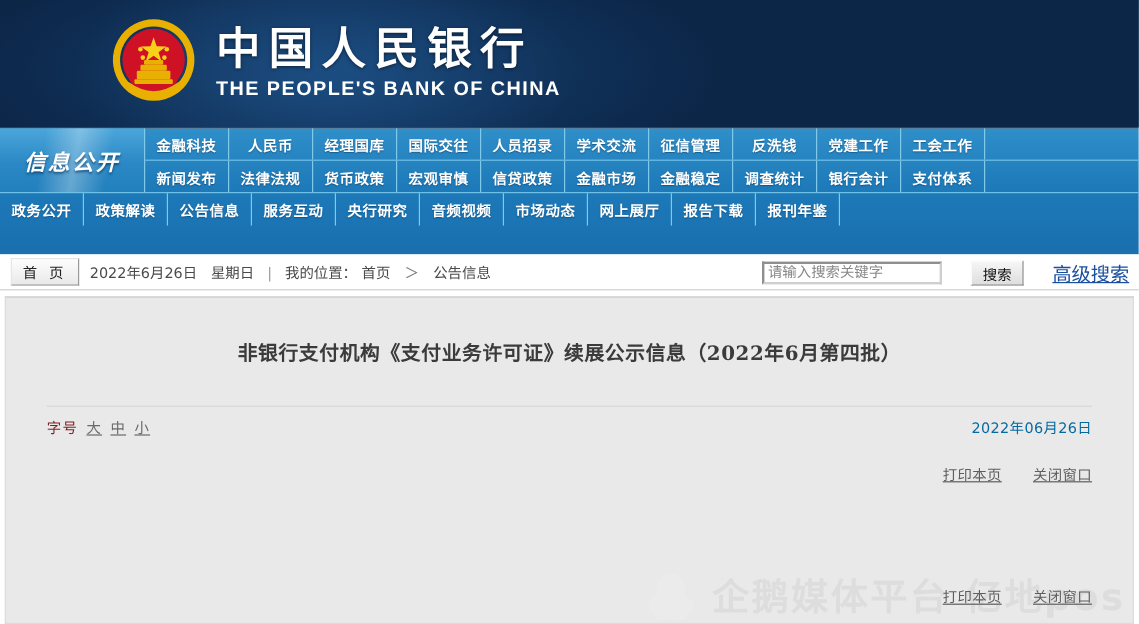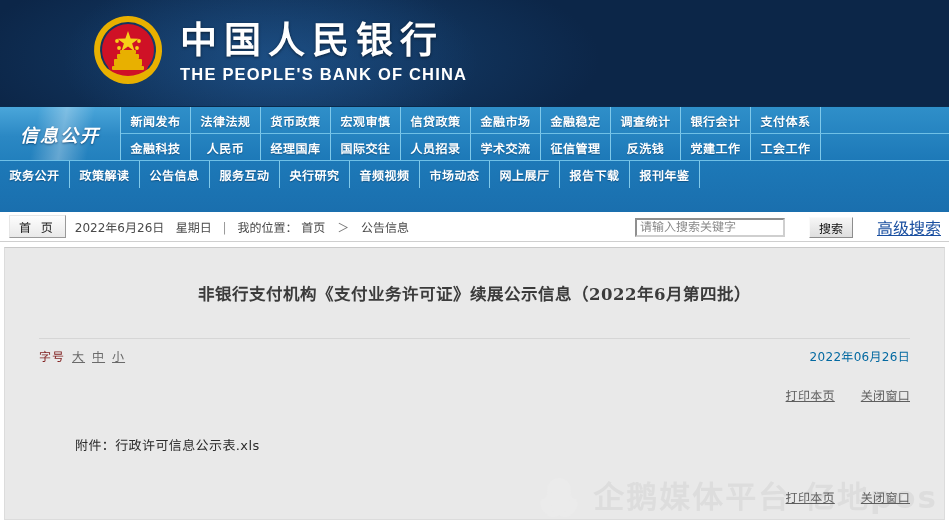--- a/index.html
+++ b/index.html
@@ -345,42 +345,42 @@
       <div class="bank-en">THE PEOPLE'S BANK OF CHINA</div>
     </div>
   </div>
 </div>
 
 <div class="nav" id="nav-root">
     <div class="nav-group">
       <div class="nav-cat">信息公开</div>
       <div class="nav-cells">
         <div class="nav-row">
+          <div class="nav-item">金融科技</div>
+          <div class="nav-item">人民币</div>
+          <div class="nav-item">经理国库</div>
+          <div class="nav-item">国际交往</div>
+          <div class="nav-item">人员招录</div>
+          <div class="nav-item">学术交流</div>
+          <div class="nav-item">征信管理</div>
+          <div class="nav-item">反洗钱</div>
+          <div class="nav-item">党建工作</div>
+          <div class="nav-item">工会工作</div>
+        </div>
+        <div class="nav-row">
           <div class="nav-item">新闻发布</div>
           <div class="nav-item">法律法规</div>
           <div class="nav-item">货币政策</div>
           <div class="nav-item">宏观审慎</div>
           <div class="nav-item">信贷政策</div>
           <div class="nav-item">金融市场</div>
           <div class="nav-item">金融稳定</div>
           <div class="nav-item">调查统计</div>
           <div class="nav-item">银行会计</div>
           <div class="nav-item">支付体系</div>
-        </div>
-        <div class="nav-row">
-          <div class="nav-item">金融科技</div>
-          <div class="nav-item">人民币</div>
-          <div class="nav-item">经理国库</div>
-          <div class="nav-item">国际交往</div>
-          <div class="nav-item">人员招录</div>
-          <div class="nav-item">学术交流</div>
-          <div class="nav-item">征信管理</div>
-          <div class="nav-item">反洗钱</div>
-          <div class="nav-item">党建工作</div>
-          <div class="nav-item">工会工作</div>
         </div>
       </div>
     </div>
     <div class="nav-group">
       <div class="nav-cells">
         <div class="nav-row">
           <div class="nav-item">政务公开</div>
           <div class="nav-item">政策解读</div>
           <div class="nav-item">公告信息</div>
           <div class="nav-item">服务互动</div>
@@ -428,23 +428,20 @@
         <span class="fs-opt">小</span>
       </div>
       <div class="pub-date">2022年06月26日</div>
     </div>
 
     <div class="tool-links">
       <span class="tool-link">打印本页</span>
       <span class="tool-link">关闭窗口</span>
     </div>
 
-    <div class="attachment">
-      <span>附件：</span><span class="file-link">行政许可信息公示表.xls</span>
-    </div>
 
     <div class="watermark">
       <svg class="wm-penguin" viewBox="0 0 40 44">
         <ellipse cx="20" cy="18" rx="12" ry="13" fill="#ededed"></ellipse>
         <ellipse cx="20" cy="30" rx="15" ry="12" fill="#ededed"></ellipse>
         <ellipse cx="7" cy="33" rx="5" ry="8" fill="#ededed" transform="rotate(-20 7 33)"></ellipse>
         <ellipse cx="33" cy="33" rx="5" ry="8" fill="#ededed" transform="rotate(20 33 33)"></ellipse>
         <ellipse cx="14" cy="41" rx="6" ry="3" fill="#ededed"></ellipse>
         <ellipse cx="26" cy="41" rx="6" ry="3" fill="#ededed"></ellipse>
       </svg>

